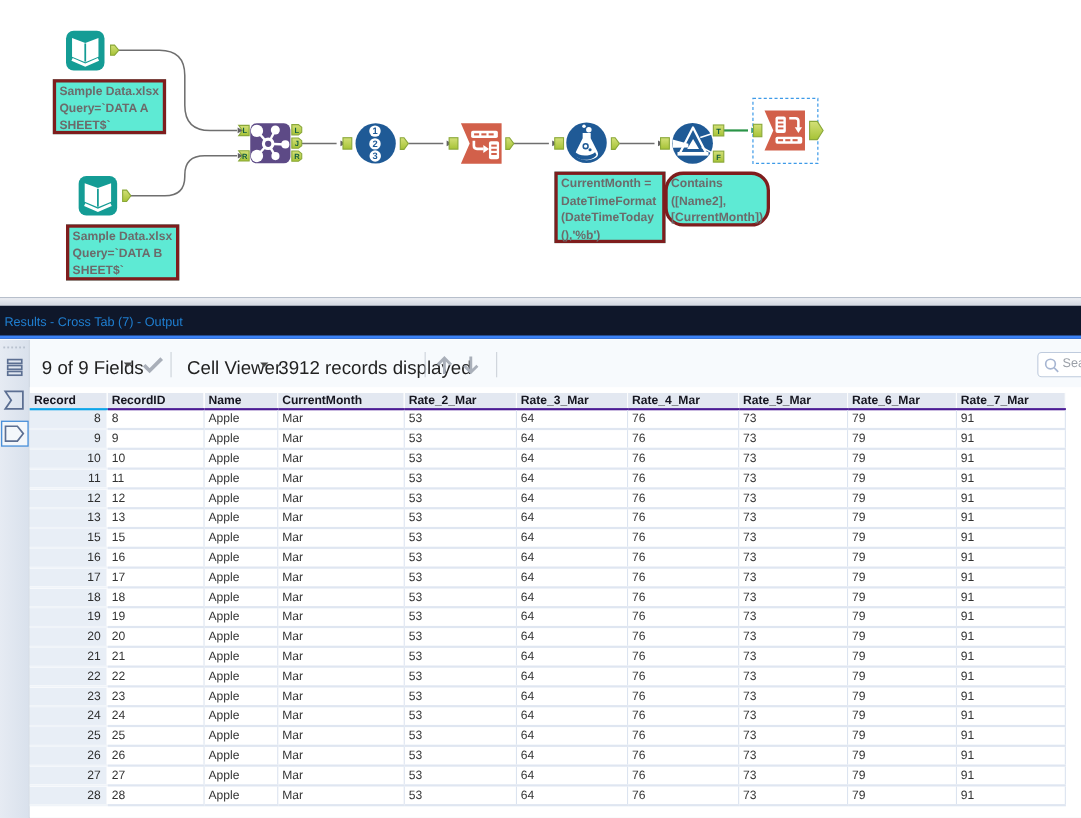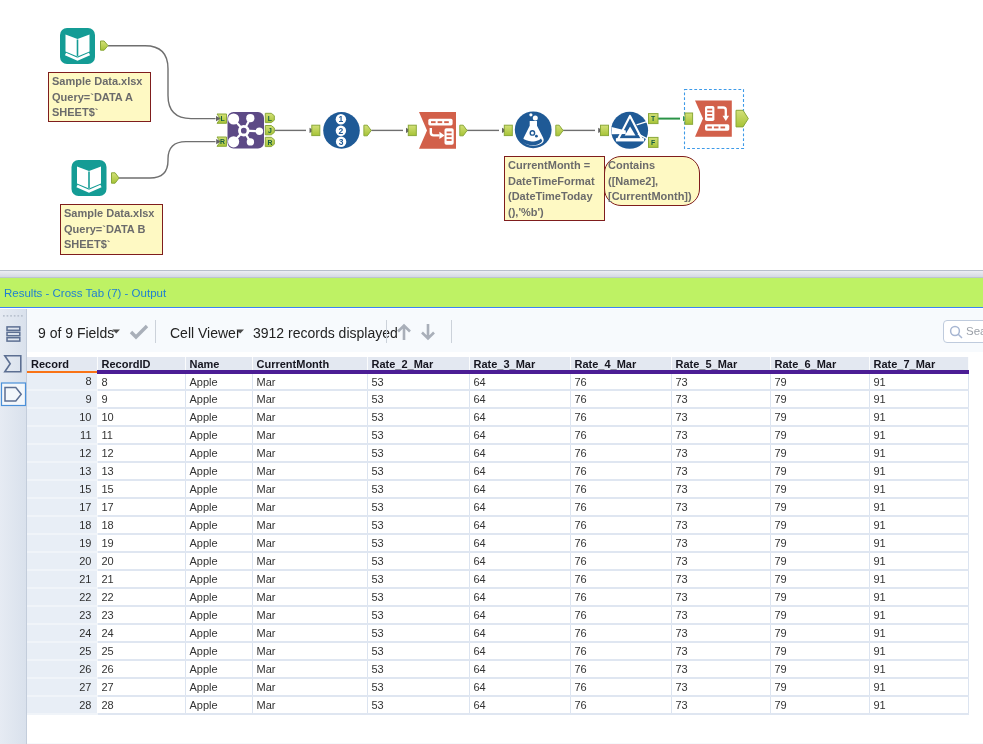--- a/index.html
+++ b/index.html
@@ -1,39 +1,39 @@
 <!DOCTYPE html>
 <html><head>
 <meta charset="utf-8">
 <style>
 * { margin:0; padding:0; box-sizing:border-box; }
 html,body { width:983px; height:744px; background:#fff; font-family:"Liberation Sans", sans-serif; }
 #stage { position:relative; width:983px; height:744px; overflow:hidden; background:#fff; }
-.ann { position:absolute; background:#fef9c3; border:1px solid #7f1d1d; color:#6b6b6b;
+.ann { position:absolute; background:#5eead4; border:3px solid #7f1d1d; color:#6b6b6b;
   font-weight:bold; font-size:11px; line-height:15.7px; padding:1px 3px 0 3px; white-space:nowrap; }
 #splitter { position:absolute; left:0; top:270px; width:983px; height:8px;
   background:linear-gradient(#eceef3,#d5d9e2); border-top:1px solid #b7bfcb; border-bottom:1px solid #bcc4d0; }
-#rtitle { position:absolute; left:0; top:278px; width:983px; height:30px; background:#bef264;
-  border-bottom:1px solid #3b82f6; }
+#rtitle { position:absolute; left:0; top:278px; width:983px; height:30px; background:#0f172a;
+  border-bottom:3px solid #3b82f6; }
 #rtitle span { position:absolute; left:4px; top:9px; font-size:11.5px; color:#1f7fd1; }
 #rbody { position:absolute; left:0; top:309px; width:983px; height:435px; background:#f6f9fc; }
 #sidebar { position:absolute; left:0; top:309px; width:27px; height:435px;
   background:linear-gradient(90deg,#e6ebf3,#d9e1ec); border-right:1px solid #c3cddb; }
 #toolbar { position:absolute; left:27px; top:309px; width:956px; height:44px; background:#f7fafd; }
-.tbtext { position:absolute; font-size:14px; color:#222; top:16px; }
+.tbtext { position:absolute; font-size:17px; color:#222; top:16px; }
 .tbsep { position:absolute; top:11px; width:1px; height:23px; background:#ccd2da; }
 #searchbox { position:absolute; left:916px; top:11px; width:60px; height:23px; background:#fff;
   border:1px solid #bfcbdd; border-radius:4px; }
 #searchbox span { position:absolute; left:22px; top:4px; font-size:11.5px; color:#9ba0a8; }
 #tablewrap { position:absolute; left:27px; top:352px; width:956px; height:391px; background:#fff; }
 table { border-collapse:collapse; table-layout:fixed; width:941px; }
 td, th { overflow:hidden; font-size:11px; vertical-align:middle; padding:0; }
-th { height:15px; background:#e3e8f1; border-bottom:4px solid #4c1d95;
+th { height:15px; background:#e3e8f1; border-bottom:2px solid #4c1d95;
   border-right:1px solid #fbfcfd; text-align:left; padding-left:4px; color:#15151f; font-size:11px; }
-th.rec { border-bottom:2px solid #f97316;margin-top:48px; }
+th.rec { border-bottom:2px solid #0ea5e9;margin-top:48px; }
 td { height:18px; border-bottom:2px solid #dfe6f1; border-right:1px solid #dce4f0; color:#333;
   padding-left:4px; }
 td.rec { background:#e8eef6; text-align:right; padding-right:5px; border-right:1px solid #fff;
   border-bottom:2px solid #f0f4f9; color:#2e2e2e; }
 </style>
 </head>
 <body>
 <div id="stage">
 
 <svg id="canvas" width="983" height="270" style="position:absolute;left:0;top:0">
@@ -363,20 +363,32 @@
             <td>Apple</td>
             <td>Mar</td>
             <td>53</td>
             <td>64</td>
             <td>76</td>
             <td>73</td>
             <td>79</td>
             <td>91</td>
           </tr>
 <tr>
+            <td class="rec">16</td>
+            <td>16</td>
+            <td>Apple</td>
+            <td>Mar</td>
+            <td>53</td>
+            <td>64</td>
+            <td>76</td>
+            <td>73</td>
+            <td>79</td>
+            <td>91</td>
+          </tr>
+<tr>
             <td class="rec">17</td>
             <td>17</td>
             <td>Apple</td>
             <td>Mar</td>
             <td>53</td>
             <td>64</td>
             <td>76</td>
             <td>73</td>
             <td>79</td>
             <td>91</td>

